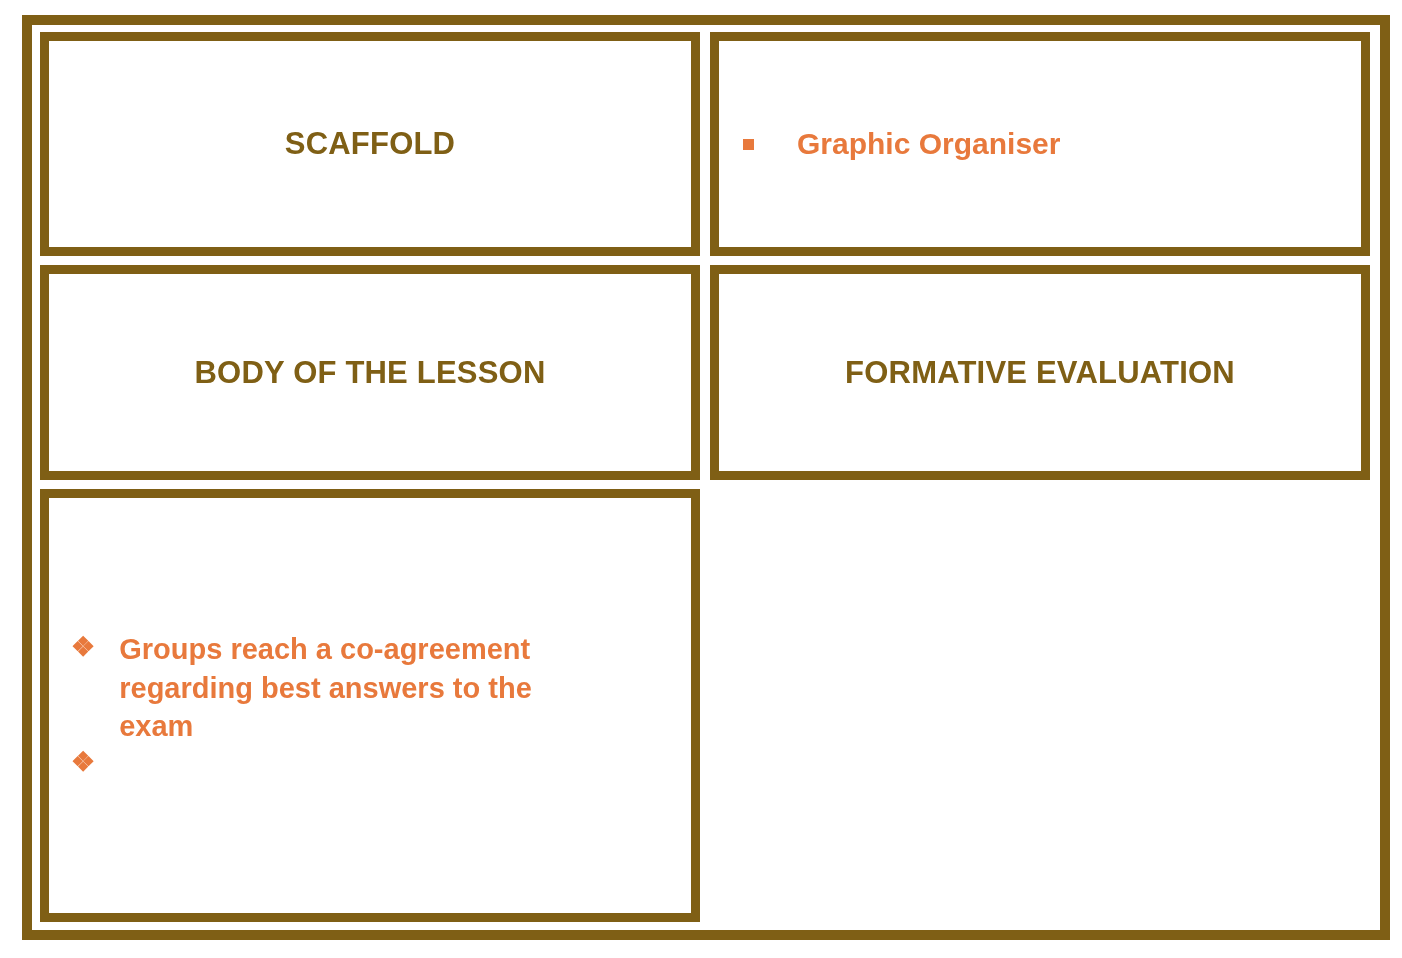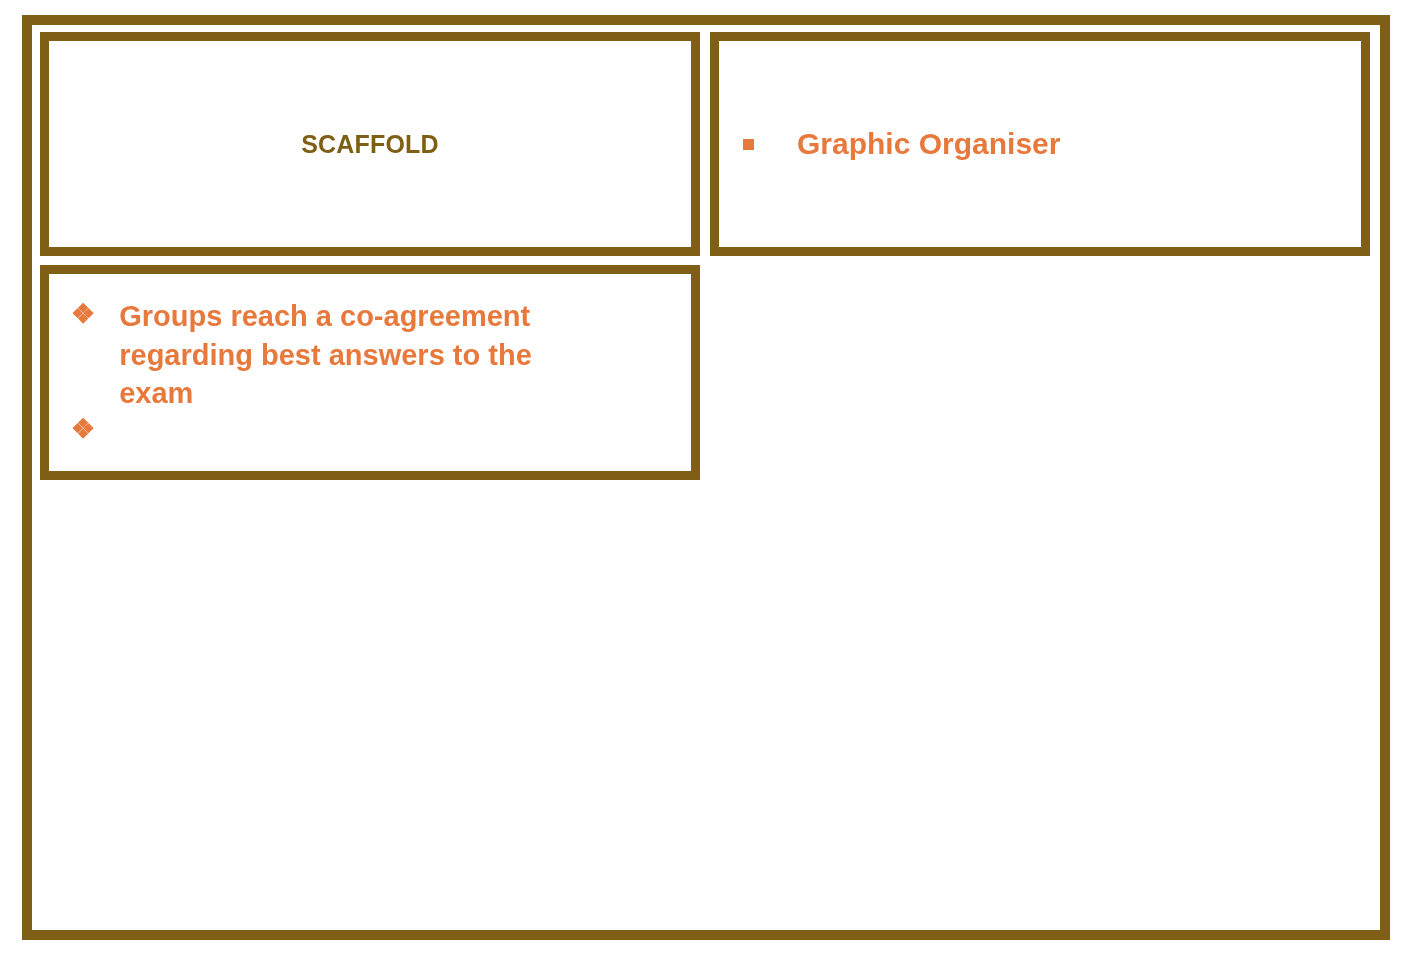--- a/index.html
+++ b/index.html
@@ -49,21 +49,21 @@
   }
 
   
   .cell-label {
     align-items: center;
     justify-content: center;
   }
   .label-text {
     color: #7f5f15;
     font-weight: bold;
-    font-size: 25px;
+    font-size: 31px;
     letter-spacing: 0.2px;
     text-align: center;
     line-height: 1.15;
     text-shadow: 1px 1px 0 rgba(255,255,255,0.9),
                  -1px -1px 0 rgba(255,255,255,0.55);
     white-space: nowrap;
   }
 
   
   .cell-content {
@@ -135,22 +135,28 @@
 
   <div class="cell cell-content">
     <ul class="bullet-list list-square">
       <li class="bullet-item">
         <span class="bullet-glyph"></span>
         <span class="bullet-text">Graphic Organiser</span>
       </li>
     </ul>
   </div>
 
+  <div class="cell cell-label">
+    <div class="label-text">BODY OF THE LESSON</div>
+  </div>
 
 
+  <div class="cell cell-label">
+    <div class="label-text">FORMATIVE EVALUATION</div>
+  </div>
 
   <div class="cell cell-content">
     <ul class="bullet-list list-diamond">
       <li class="bullet-item">
         <span class="bullet-glyph">❖</span>
         <span class="bullet-text">Groups reach a co-agreement regarding best answers to the exam</span>
       </li>
       <li class="bullet-item">
         <span class="bullet-glyph">❖</span>
       </li>

